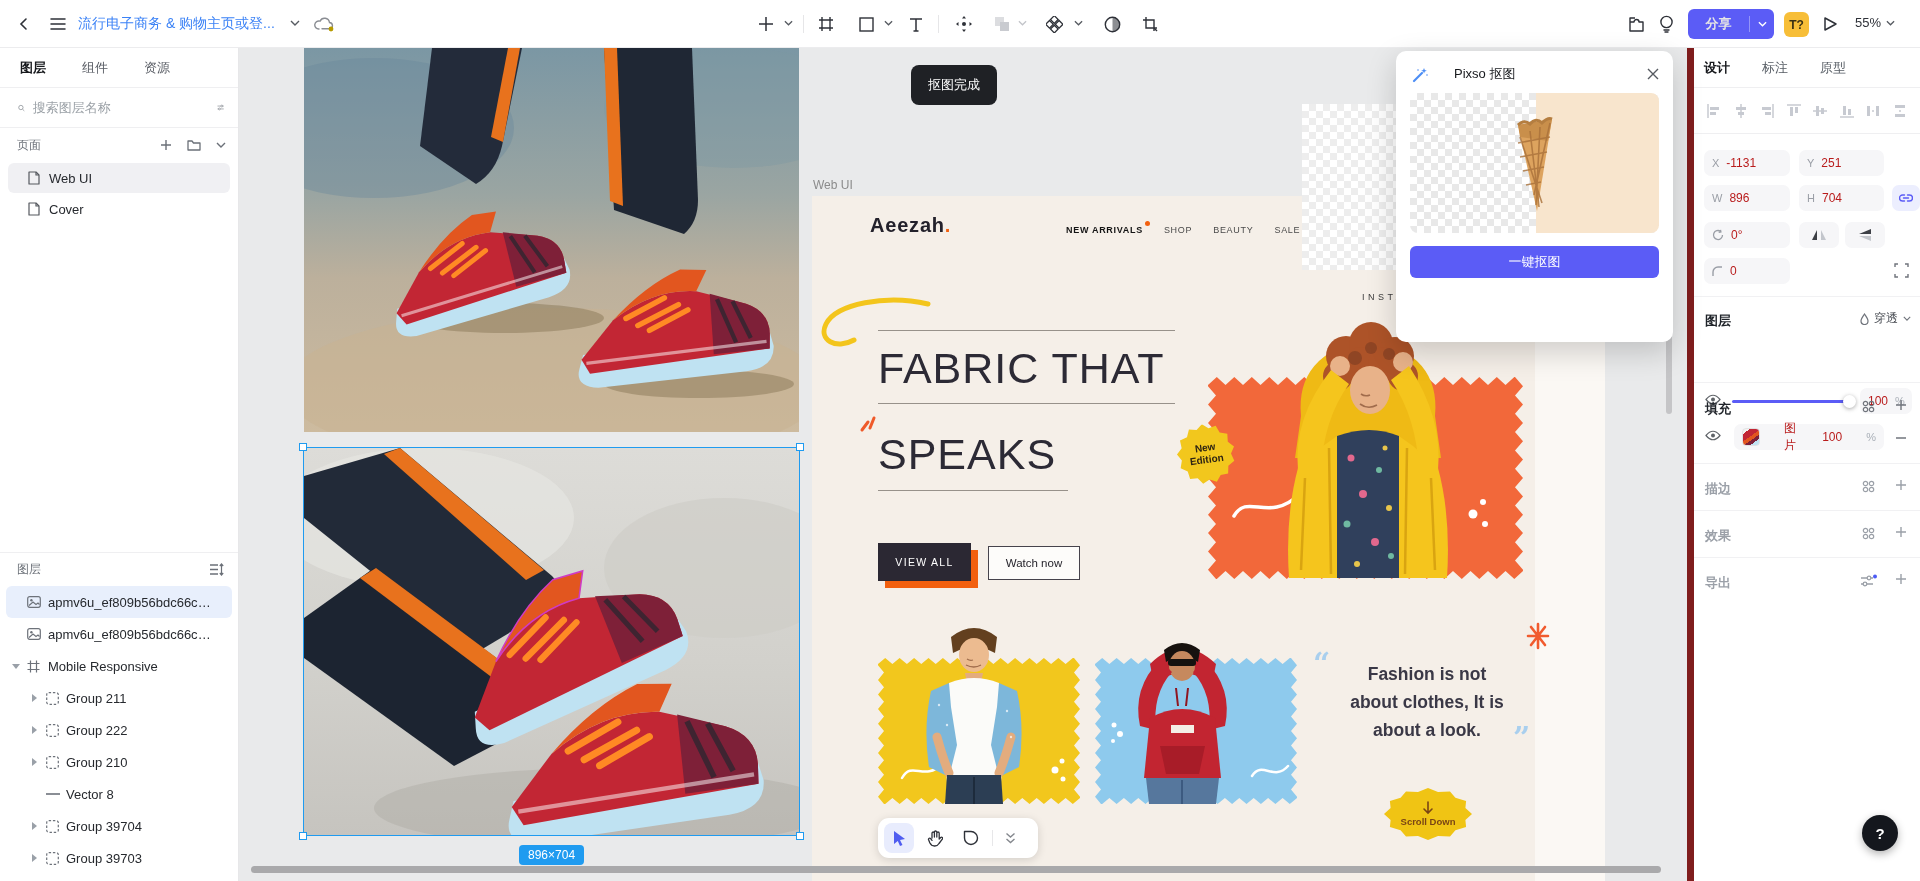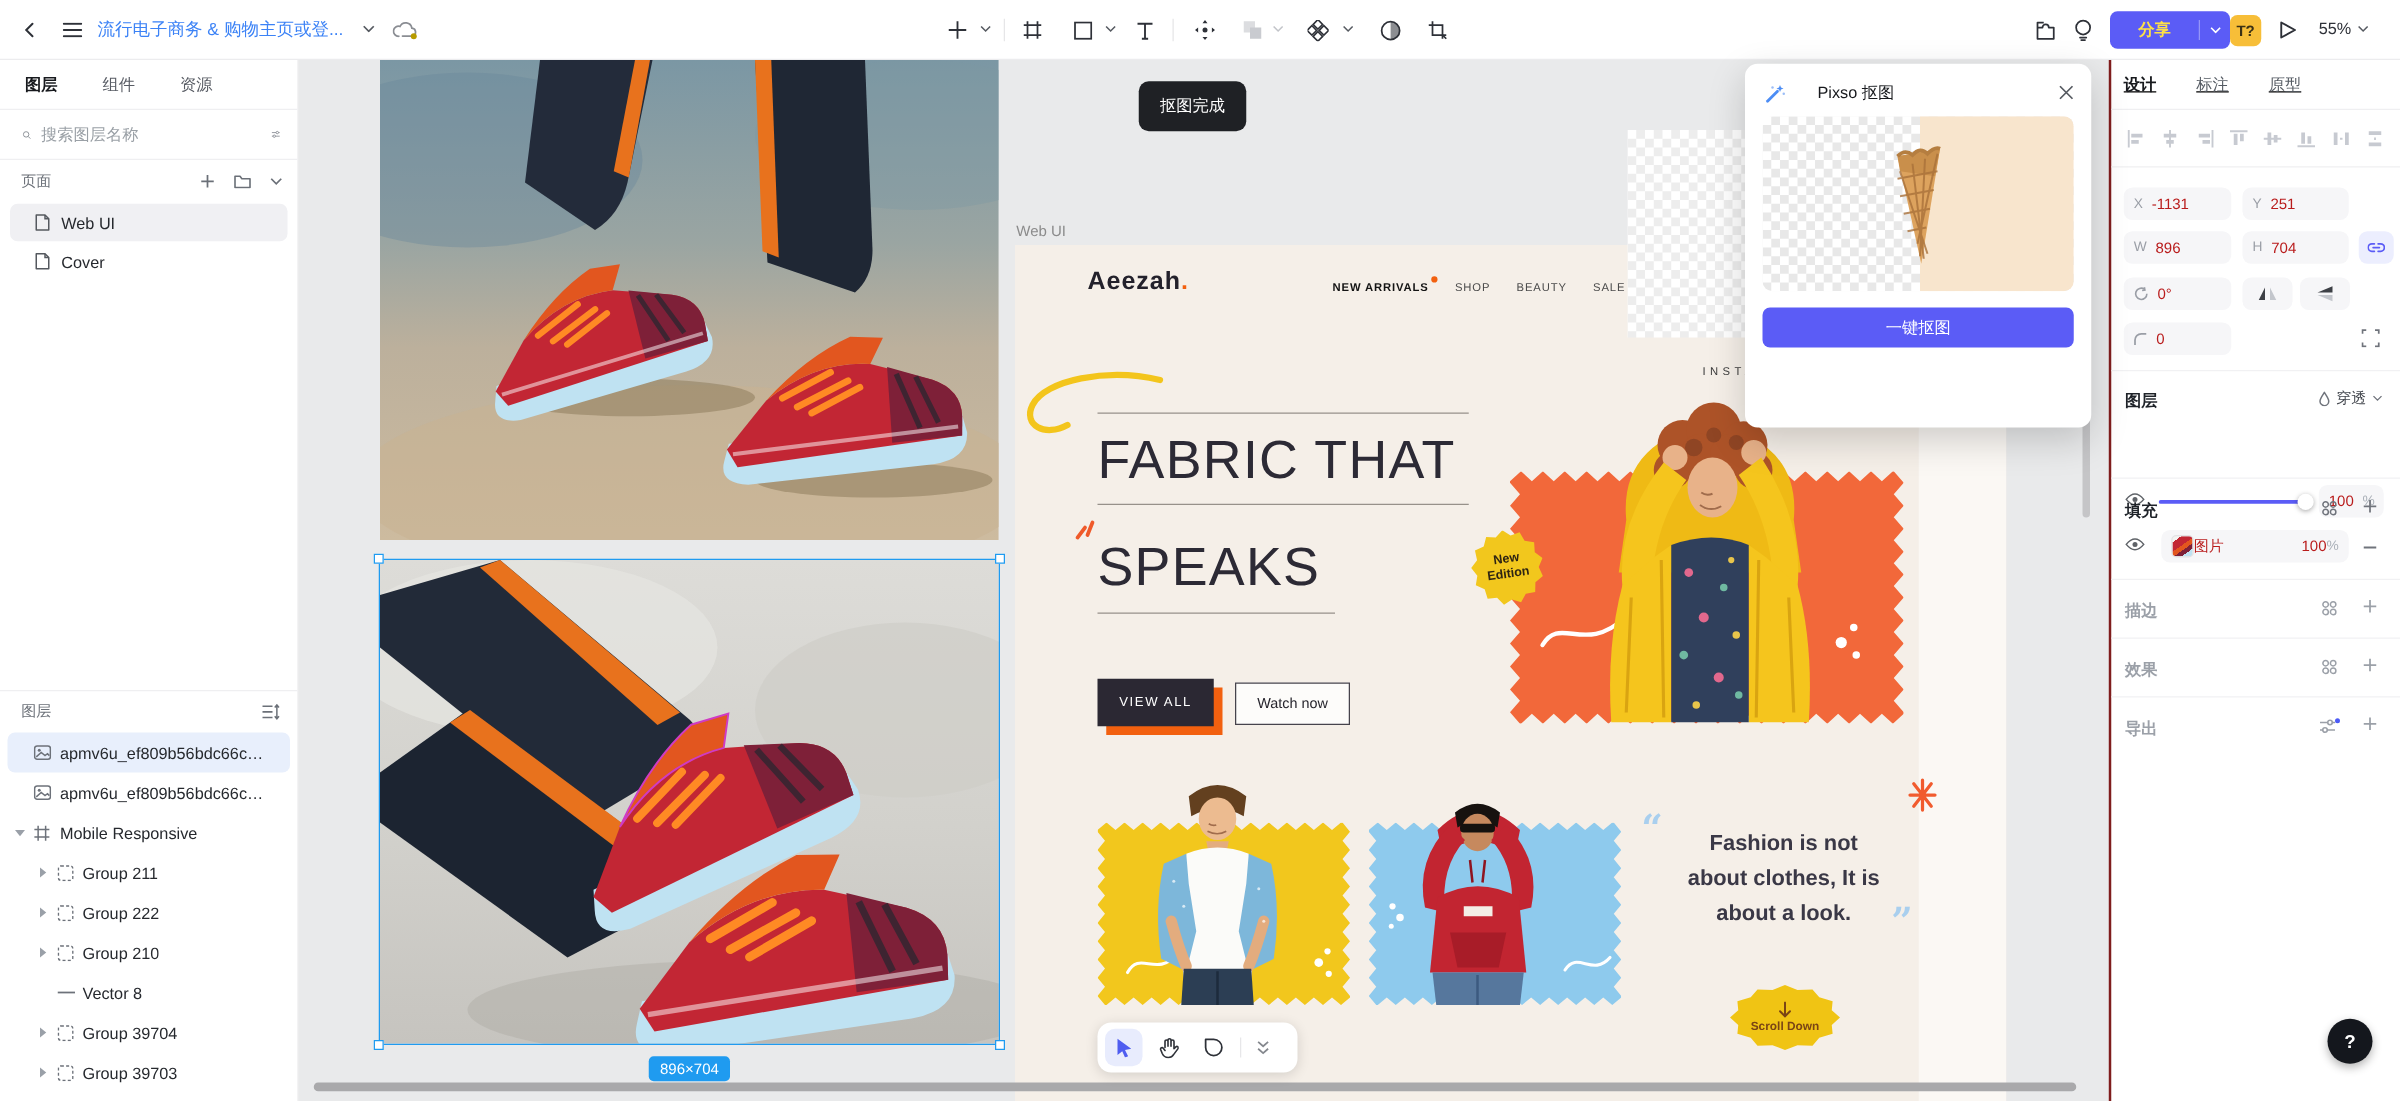--- a/index.html
+++ b/index.html
@@ -11,22 +11,22 @@
 
   
   #topbar { position:absolute; left:0; top:0; width:1920px; height:48px; background:#fff;
             border-bottom:1px solid #ececee; z-index:50; }
   .tb-btn { position:absolute; top:10px; width:28px; height:28px; border-radius:6px;
             display:flex; align-items:center; justify-content:center; cursor:pointer; }
   .tb-chev { position:absolute; top:20px; }
   .tb-div { position:absolute; top:15px; width:1px; height:18px; background:#e6e6e8; }
   #doc-title { position:absolute; left:78px; top:15px; font-size:14px; color:#3b82f6; max-width:205px;
                white-space:nowrap; overflow:hidden; text-overflow:ellipsis; }
-  #share-btn { position:absolute; left:1688px; top:9px; width:96px; height:30px; background:#5b5cf6;
-               border-radius:6px; display:flex; align-items:center; color:#fde047; font-size:13px; cursor:pointer; }
+  #share-btn { position:absolute; left:1688px; top:9px; width:86px; height:30px; background:#5b5cf6;
+               border-radius:6px; display:flex; align-items:center; color:#e5e5e5; font-size:13px; cursor:pointer; }
   #share-btn .lbl { flex:1; text-align:center; font-weight:bold; }
   #share-btn .sep { width:1px; height:16px; background:rgba(255,255,255,.35); }
   #share-btn .chev { width:24px; display:flex; justify-content:center; }
   #avatar { position:absolute; left:1784px; top:12px; width:25px; height:25px; background:#f7be38;
             border-radius:6px; color:#3a3014; font-size:12px; font-weight:bold; display:flex;
             align-items:center; justify-content:center; cursor:pointer; }
   #zoom-ctl { position:absolute; left:1855px; top:15px; font-size:13px; color:#2e3138; cursor:pointer; display:flex; gap:5px; align-items:center;}
 
   
   #leftbar { position:absolute; left:0; top:48px; width:239px; height:833px; background:#fff;
@@ -122,21 +122,21 @@
   #radios { display:flex; padding:14px 16px 0 16px; gap:23px; }
   .radio { display:flex; align-items:center; gap:6px; font-size:12px; color:#34373d; cursor:pointer; }
   .rdot { width:13px; height:13px; border-radius:50%; border:1.5px solid #b8bcc3; position:relative; }
   .radio.checked .rdot { border-color:#4c5bf5; }
   .radio.checked .rdot::after { content:""; position:absolute; left:2.5px; top:2.5px; width:6px; height:6px; border-radius:50%; background:#4c5bf5; }
   #cutout-action { margin:13px 14px 0 14px; width:249px; height:32px; background:#5b5cf6; border:none; border-radius:6px;
                    color:#fff; font-size:13px; font-family:inherit; cursor:pointer; }
 
   
   #rightbar { position:absolute; left:1687px; top:48px; width:233px; height:833px; background:#fff;
-              border-left:2px solid #7f1d1d; z-index:40;text-decoration:underline; }
+              border-left:7px solid #7f1d1d; z-index:40; }
   .rb-tabs { height:40px; border-bottom:1px solid #efeff1; display:flex; align-items:center; padding-left:10px; gap:32px; }
   .rb-tab { font-size:13px; color:#555b63; cursor:pointer; }
   .rb-tab.active { color:#17191d; font-weight:bold; }
   #align-row { height:46px; border-bottom:1px solid #efeff1; display:flex; align-items:center; justify-content:space-between; padding:0 12px; }
   .field { position:absolute; height:26px; background:#f6f6f8; border-radius:7px; display:flex; align-items:center;
            padding:0 8px; gap:7px; font-size:12px; cursor:text; }
   .field .fl { color:#9a9ea6; font-size:11px; }
   .field .fv { color:#b91c1c; }
   .sq-btn { position:absolute; height:26px; border-radius:7px; display:flex; align-items:center; justify-content:center; cursor:pointer; }
   .rb-div { position:absolute; left:0; width:233px; height:1px; background:#f1f1f3; }
@@ -879,21 +879,21 @@
       <svg width="12" height="12" viewBox="0 0 12 12">
           <path d="M6 1v10M1 6h10" stroke="#70747c" stroke-width="1.4"></path>
         </svg>
     </div>
     <div class="ric" style="left:11px; top:382px">
       <svg width="16" height="11" viewBox="0 0 16 11">
           <path d="M1 5.5 Q8 -3 15 5.5 Q8 14 1 5.5 Z" stroke="#5f6368" stroke-width="1.2" fill="none"></path>
           <circle cx="8" cy="5.5" r="2" fill="#5f6368"></circle>
         </svg>
     </div>
-    <div class="field" style="left:40px; top:376px; width:150px; gap:0">
+    <div class="field" style="left:40px; top:376px; width:150px; gap:24px">
       <span id="fill-thumb"></span>
       <span class="fv" style="flex:1">图片</span>
       <span class="fv">100</span>
       <span class="pct">%</span>
     </div>
     <div class="ric" style="left:201px; top:388px">
       <svg width="12" height="4" viewBox="0 0 12 4">
           <path d="M1 2h10" stroke="#70747c" stroke-width="1.5"></path>
         </svg>
     </div>

